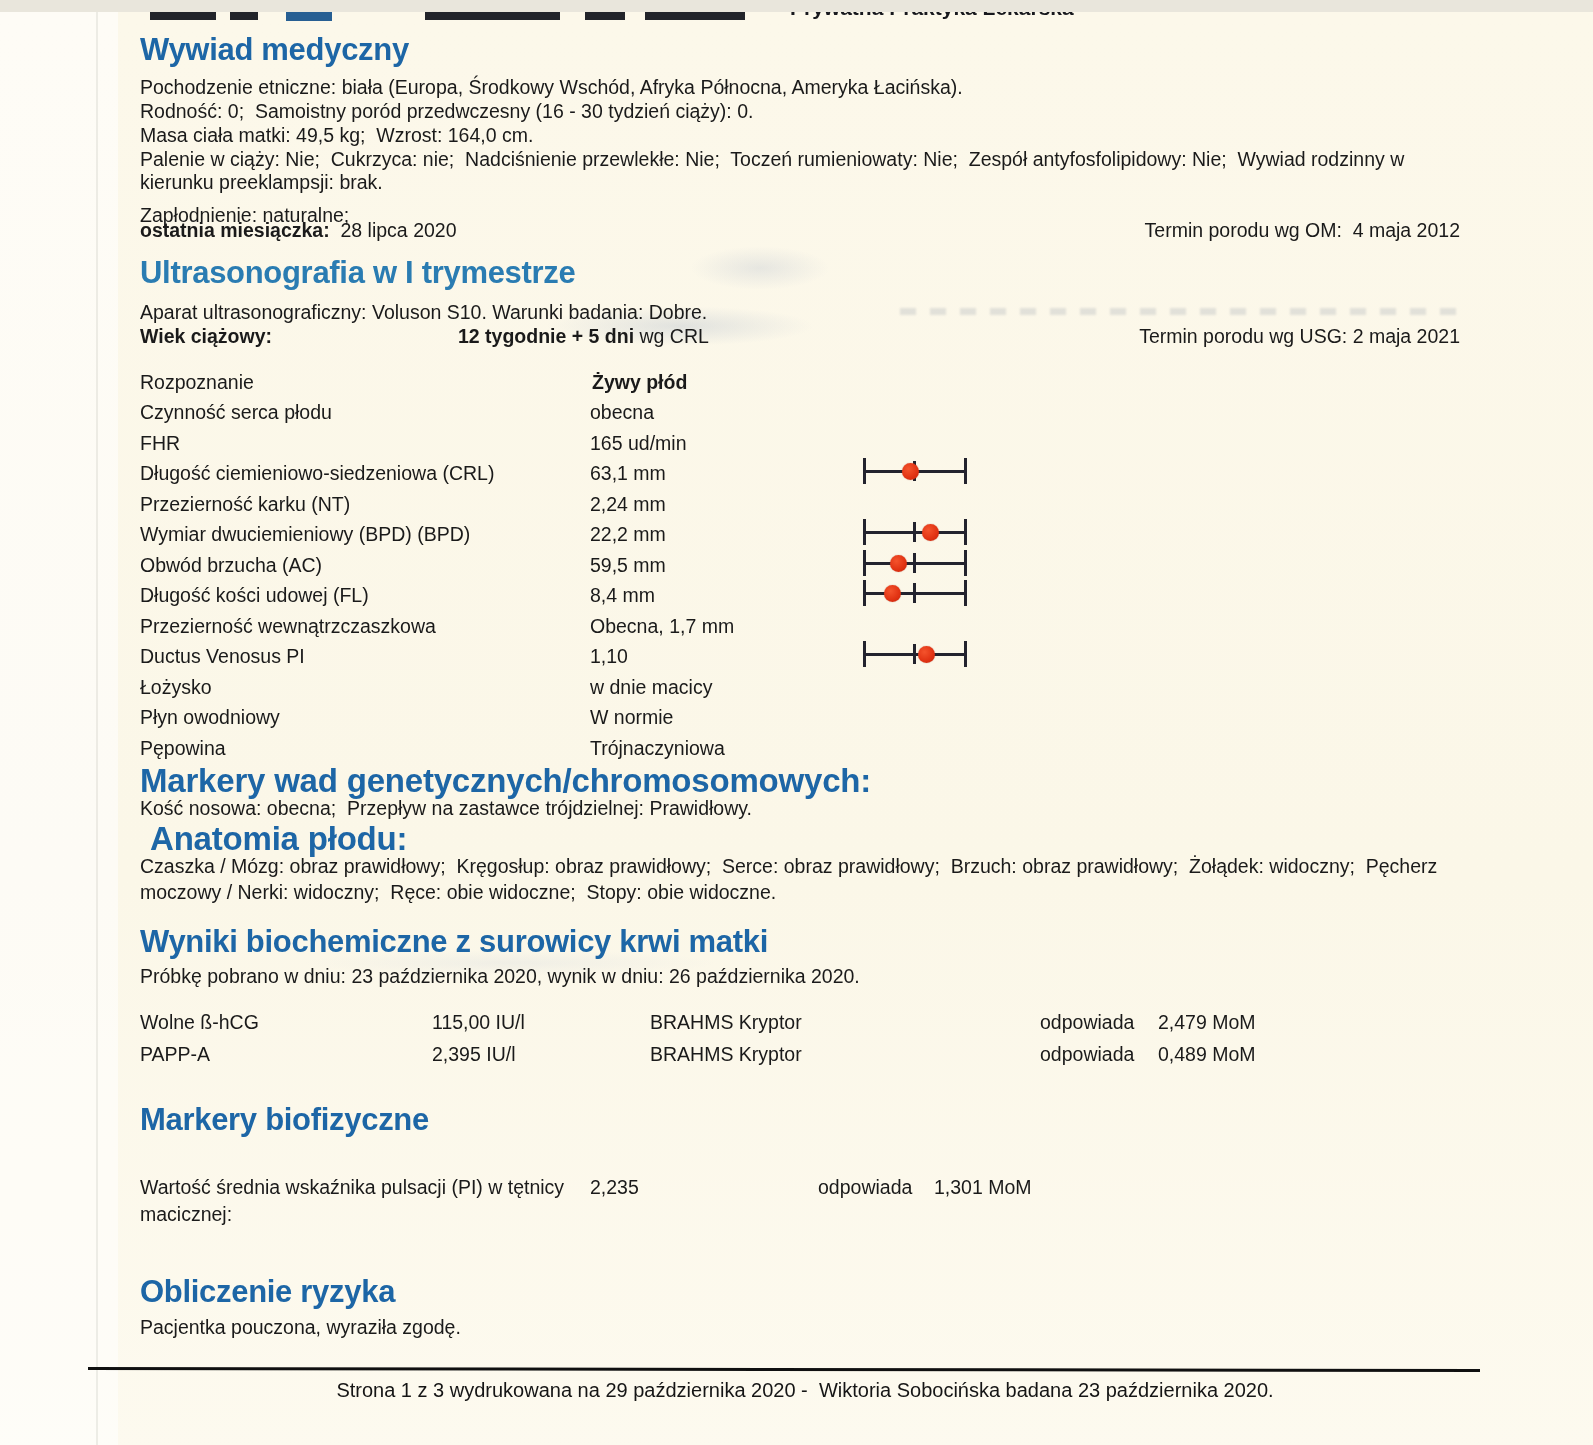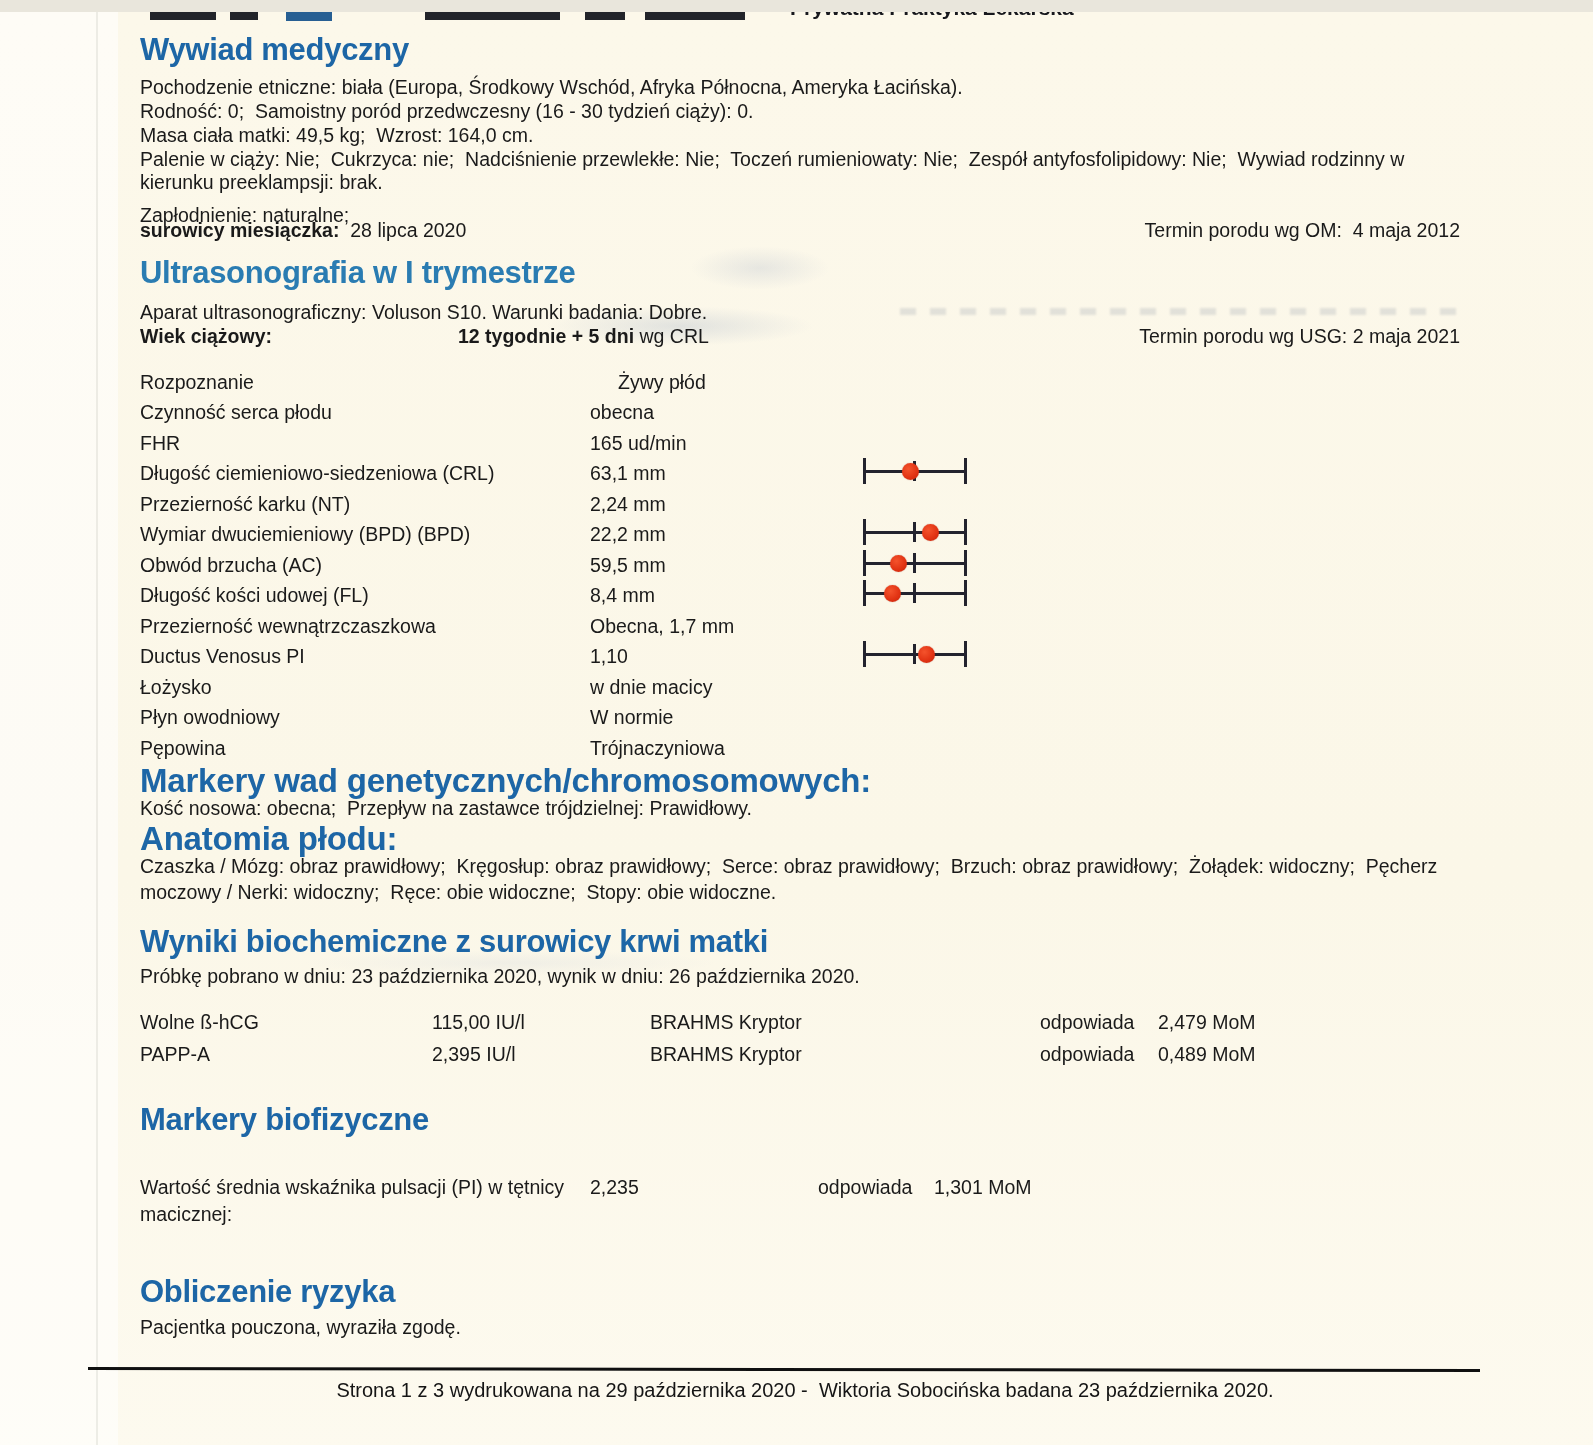--- a/index.html
+++ b/index.html
@@ -79,31 +79,31 @@
     <span>Prywatna Praktyka Lekarska</span>
   </div>
 
   <div class="abs h1" style="left:140px;top:20px;">Wywiad medyczny</div>
   <div class="abs t" style="left:140px;top:63px;">Pochodzenie etniczne: biała (Europa, Środkowy Wschód, Afryka Północna, Ameryka Łacińska).</div>
   <div class="abs t" style="left:140px;top:87px;">Rodność: 0;  Samoistny poród przedwczesny (16 - 30 tydzień ciąży): 0.</div>
   <div class="abs t" style="left:140px;top:111px;">Masa ciała matki: 49,5 kg;  Wzrost: 164,0 cm.</div>
   <div class="abs t" style="left:140px;top:135px;">Palenie w ciąży: Nie;  Cukrzyca: nie;  Nadciśnienie przewlekłe: Nie;  Toczeń rumieniowaty: Nie;  Zespół antyfosfolipidowy: Nie;  Wywiad rodzinny w</div>
   <div class="abs t" style="left:140px;top:158px;">kierunku preeklampsji: brak.</div>
   <div class="abs t" style="left:140px;top:191px;">Zapłodnienie: naturalne;</div>
-  <div class="abs t" style="left:140px;top:206px;"><span class="b">surowicy miesiączka:</span><span>  28 lipca 2020</span></div>
+  <div class="abs t" style="left:140px;top:206px;"><span class="b">ostatnia miesiączka:</span><span>  28 lipca 2020</span></div>
   <div class="abs t right" style="top:206px;">Termin porodu wg OM:  4 maja 2012</div>
 
   <div class="abs h1 lighter" style="left:140px;top:243px;">Ultrasonografia w I trymestrze</div>
   <div class="abs t" style="left:140px;top:288px;">Aparat ultrasonograficzny: Voluson S10. Warunki badania: Dobre.</div>
   <div class="abs t b" style="left:140px;top:312px;">Wiek ciążowy:</div>
   <div class="abs t" style="left:458px;top:312px;"><span class="b">12 tygodnie + 5 dni</span><span> wg CRL</span></div>
   <div class="abs t right" style="top:312px;">Termin porodu wg USG: 2 maja 2021</div>
 
   <div class="abs t" style="left:140px;top:358px;">Rozpoznanie</div>
-  <div class="abs t" style="left:618px;top:358px;">Żywy płód</div>
+  <div class="abs t" style="left:592px;top:358px;font-weight:bold;">Żywy płód</div>
   <div class="abs t" style="left:140px;top:388px;">Czynność serca płodu</div>
   <div class="abs t" style="left:590px;top:388px;">obecna</div>
   <div class="abs t" style="left:140px;top:419px;">FHR</div>
   <div class="abs t" style="left:590px;top:419px;">165 ud/min</div>
   <div class="abs t" style="left:140px;top:449px;">Długość ciemieniowo-siedzeniowa (CRL)</div>
   <div class="abs t" style="left:590px;top:449px;">63,1 mm</div>
   <div class="abs t" style="left:140px;top:480px;">Przezierność karku (NT)</div>
   <div class="abs t" style="left:590px;top:480px;">2,24 mm</div>
   <div class="abs t" style="left:140px;top:510px;">Wymiar dwuciemieniowy (BPD) (BPD)</div>
   <div class="abs t" style="left:590px;top:510px;">22,2 mm</div>
@@ -154,21 +154,21 @@
     <div class="ln"></div>
     <div class="tk l"></div>
     <div class="tk m"></div>
     <div class="tk r"></div>
     <div class="dot" style="left: calc(61% - 8px);"></div>
   </div>
 
   <div class="abs h2" style="left:140px;top:750px;">Markery wad genetycznych/chromosomowych:</div>
   <div class="abs t" style="left:140px;top:784px;">Kość nosowa: obecna;  Przepływ na zastawce trójdzielnej: Prawidłowy.</div>
 
-  <div class="abs h2" style="left:140px;top:808px;">Anatomia płodu:</div>
+  <div class="abs h2" style="left:150px;top:808px;">Anatomia płodu:</div>
   <div class="abs t" style="left:140px;top:842px;">Czaszka / Mózg: obraz prawidłowy;  Kręgosłup: obraz prawidłowy;  Serce: obraz prawidłowy;  Brzuch: obraz prawidłowy;  Żołądek: widoczny;  Pęcherz</div>
   <div class="abs t" style="left:140px;top:868px;">moczowy / Nerki: widoczny;  Ręce: obie widoczne;  Stopy: obie widoczne.</div>
 
   <div class="abs h1" style="left:140px;top:912px;">Wyniki biochemiczne z surowicy krwi matki</div>
   <div class="abs t" style="left:140px;top:952px;">Próbkę pobrano w dniu: 23 października 2020, wynik w dniu: 26 października 2020.</div>
 
   <div class="abs t" style="left:140px;top:998px;">Wolne ß-hCG</div>
   <div class="abs t" style="left:432px;top:998px;">115,00 IU/l</div>
   <div class="abs t" style="left:650px;top:998px;">BRAHMS Kryptor</div>
   <div class="abs t" style="left:1040px;top:998px;">odpowiada</div>

